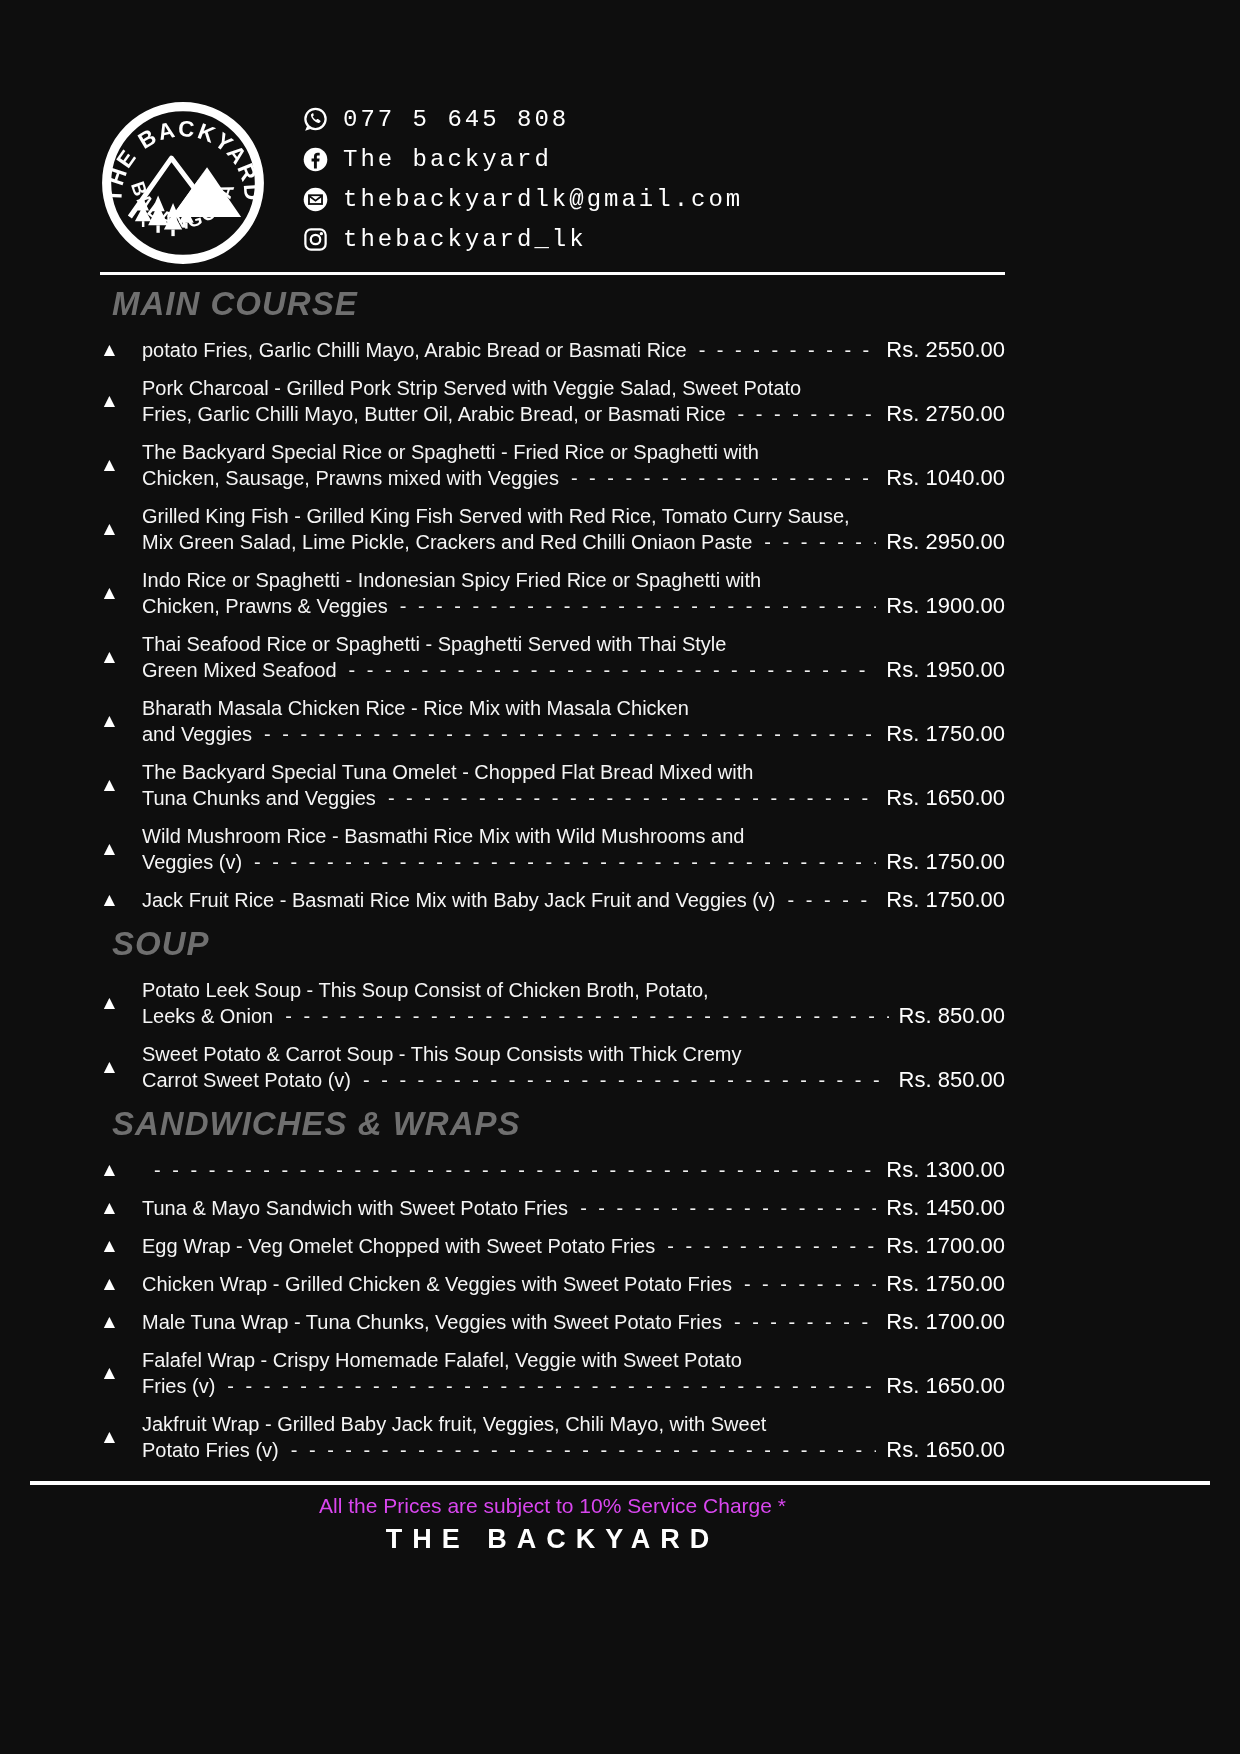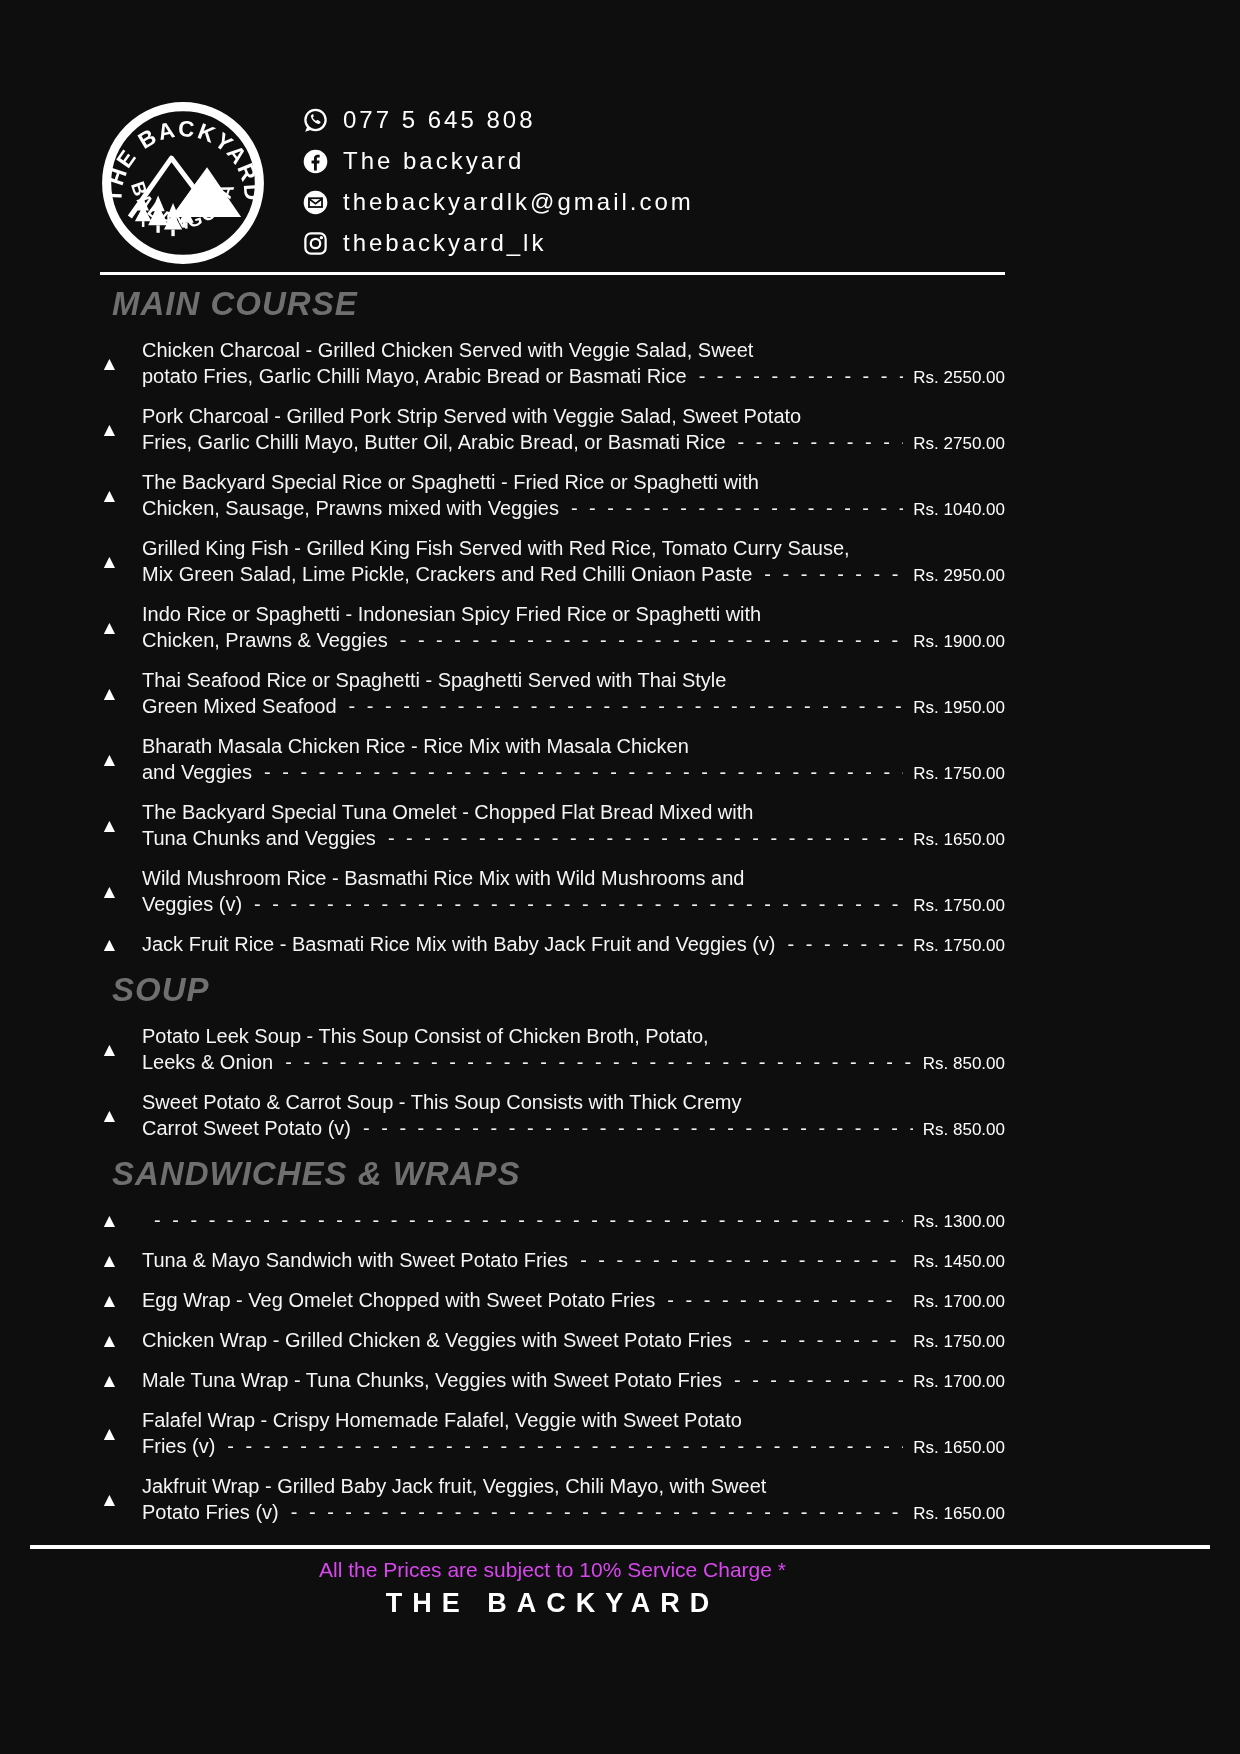--- a/index.html
+++ b/index.html
@@ -11,40 +11,40 @@
     overflow:hidden;
   }
   .page{padding:100px 0 0 100px;width:905px;}
 
   
   .header{display:flex;align-items:flex-start;gap:36px;}
   .logo{width:166px;height:166px;flex:0 0 auto;}
   .contacts{display:flex;flex-direction:column;gap:13px;padding-top:6px;}
   .contact{display:flex;align-items:center;gap:14px;}
   .cicon{width:27px;height:27px;flex:0 0 auto;}
-  .ctext{font-size:24px;letter-spacing:3px;color:#ffffff;}
+  .ctext{font-size:24px;letter-spacing:3px;color:#ffffff;font-family:Liberation Mono, monospace;}
 
   .divider{height:3px;background:#ffffff;margin-top:6px;}
 
   
   .section-title{
     font-size:33px;font-weight:bold;color:#6f6f6f;
     letter-spacing:1px;margin:10px 0 14px 12px;font-style:italic;
   }
   .item{display:flex;align-items:center;gap:16px;margin-bottom:12px;}
   .bullet{width:26px;text-align:left;color:#ffffff;font-size:19px;line-height:26px;flex:0 0 auto;}
   .item-body{flex:1;min-width:0;font-size:20px;line-height:26px;}
   .line1{white-space:nowrap;}
   .lastline{display:flex;align-items:baseline;}
   .item-text{white-space:nowrap;}
   .leader{
     flex:1;min-width:12px;overflow:hidden;white-space:nowrap;
     letter-spacing:3px;margin:0 10px 0 12px;color:#f0f0f0;
   }
-  .price{font-size:17px;white-space:nowrap;color:#ffffff;}
+  .price{font-size:22px;white-space:nowrap;color:#ffffff;}
 
   
   .footer-divider{height:3.5px;background:#ffffff;width:1180px;margin:18px 0 0 -70px;}
   .footer{text-align:center;margin-top:9px;}
   .note{font-size:21px;color:#d946ef;}
   .brand{font-size:27px;font-weight:bold;letter-spacing:10px;margin-top:6px;color:#ffffff;}
 </style>
 </head>
 <body>
 
@@ -125,21 +125,20 @@
 
   <div class="divider"></div>
 
   <main>
   <section class="section">
     <h2 class="section-title">MAIN COURSE</h2>
     <div class="items">
   <div class="item">
     <span class="bullet">▲</span>
     <div class="item-body">
-      <div class="line1">Chicken Charcoal - Grilled Chicken Served with Veggie Salad, Sweet</div>
       <div class="lastline">
         <span class="item-text">potato Fries, Garlic Chilli Mayo, Arabic Bread or Basmati Rice</span>
         <span class="leader">- - - - - - - - - - - - - - - - - - - - - - - - - - - - - - - - - - - - - - - - - - - - - - - - - -</span>
         <span class="price">Rs. 2550.00</span>
       </div>
     </div>
   </div>
 
   <div class="item">
     <span class="bullet">▲</span>

